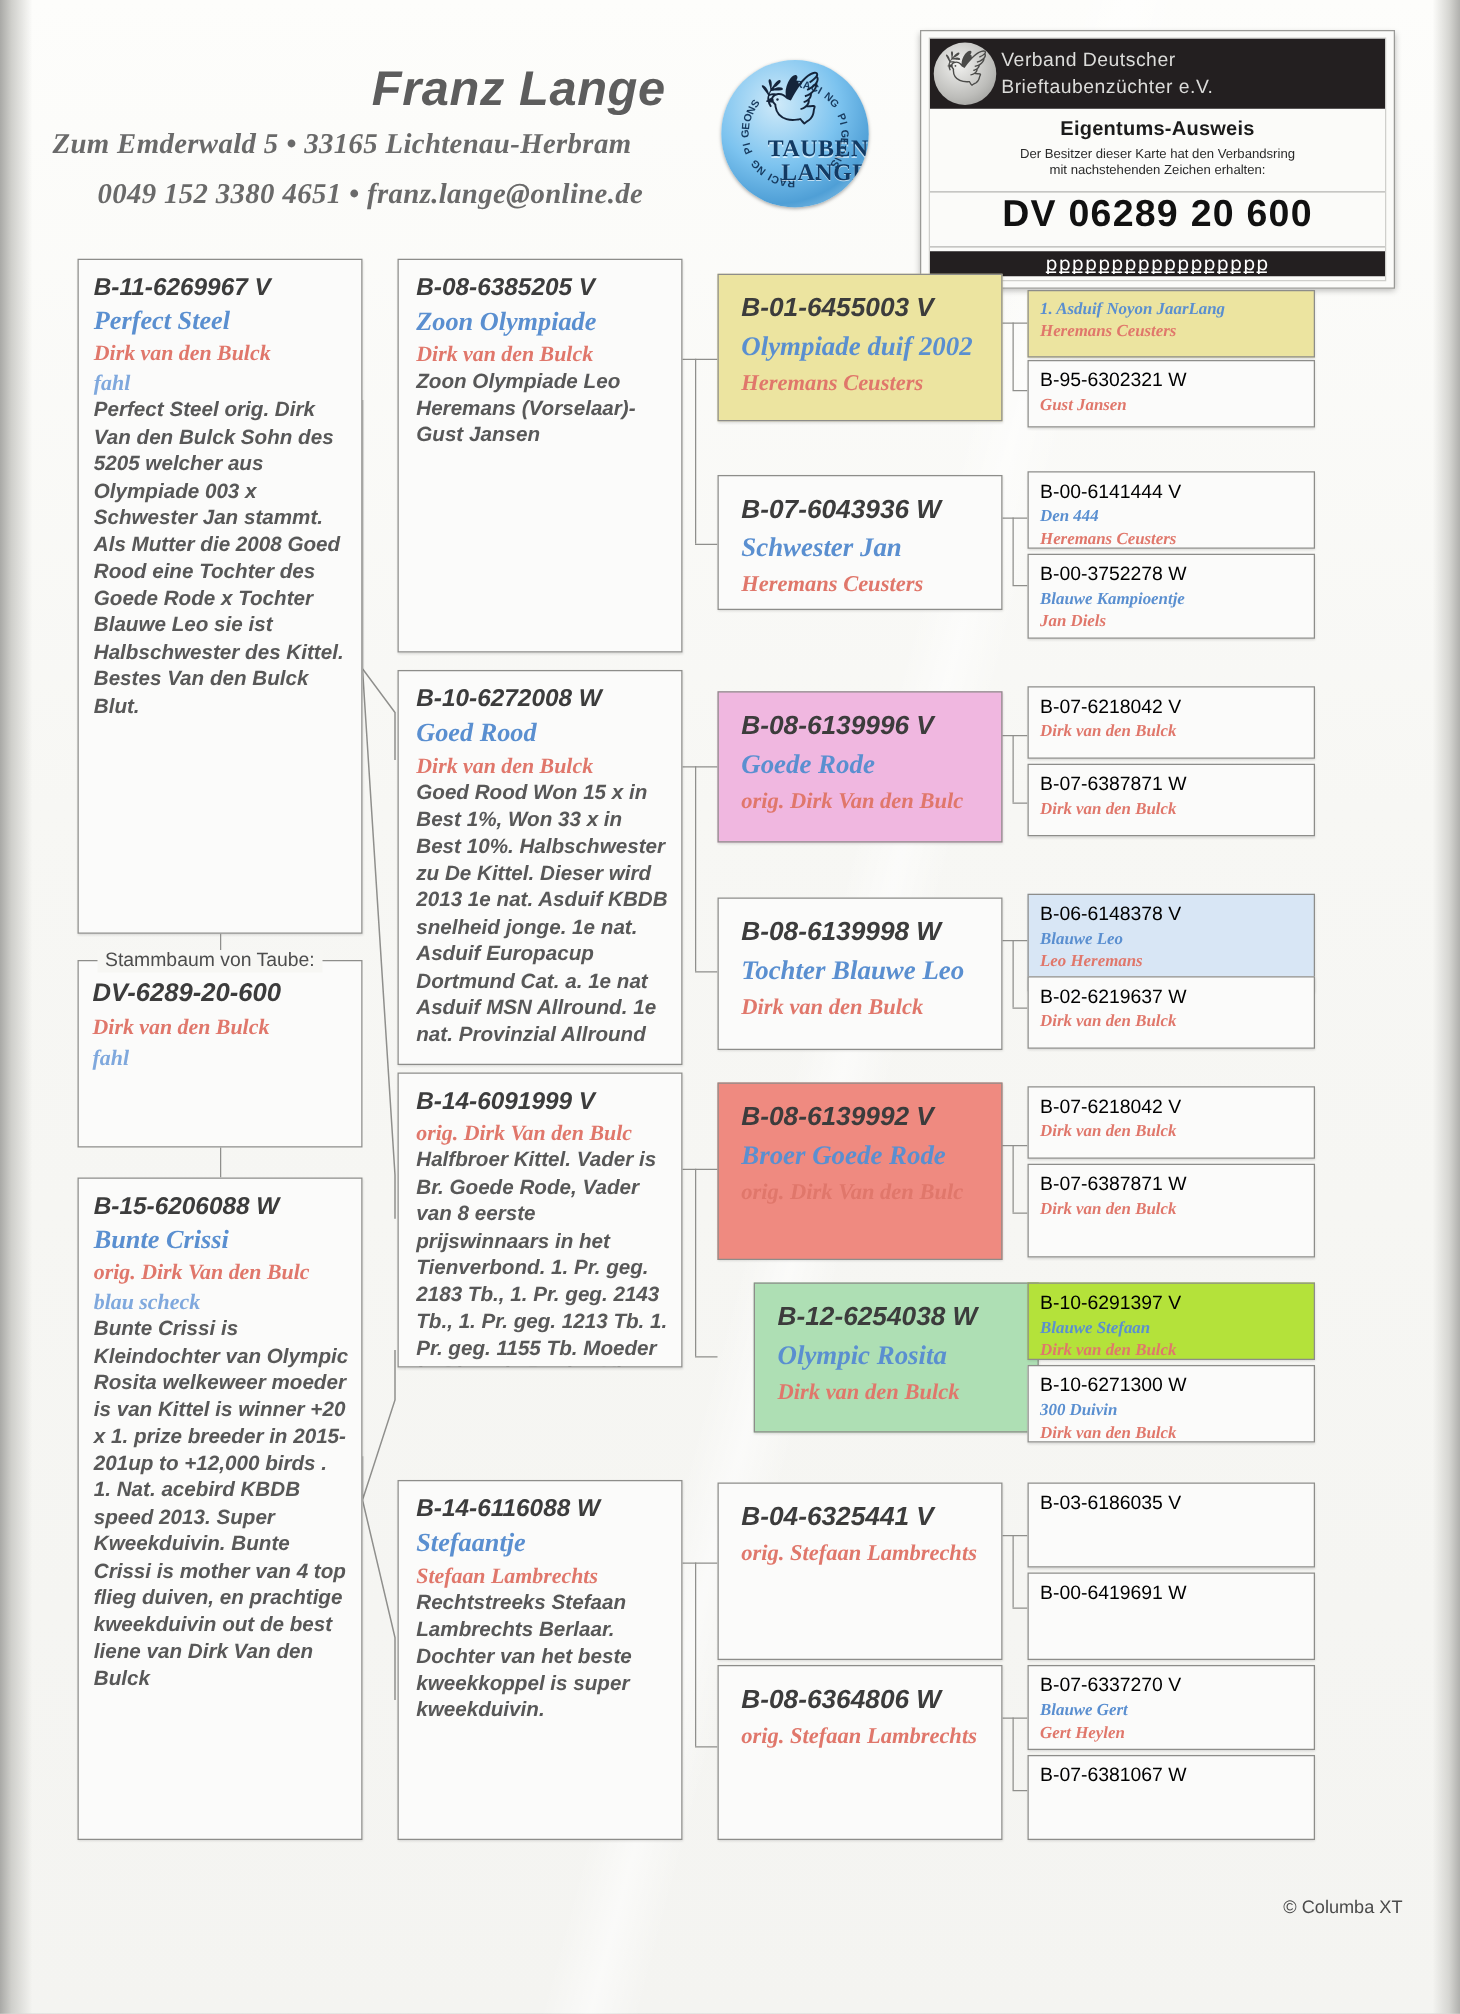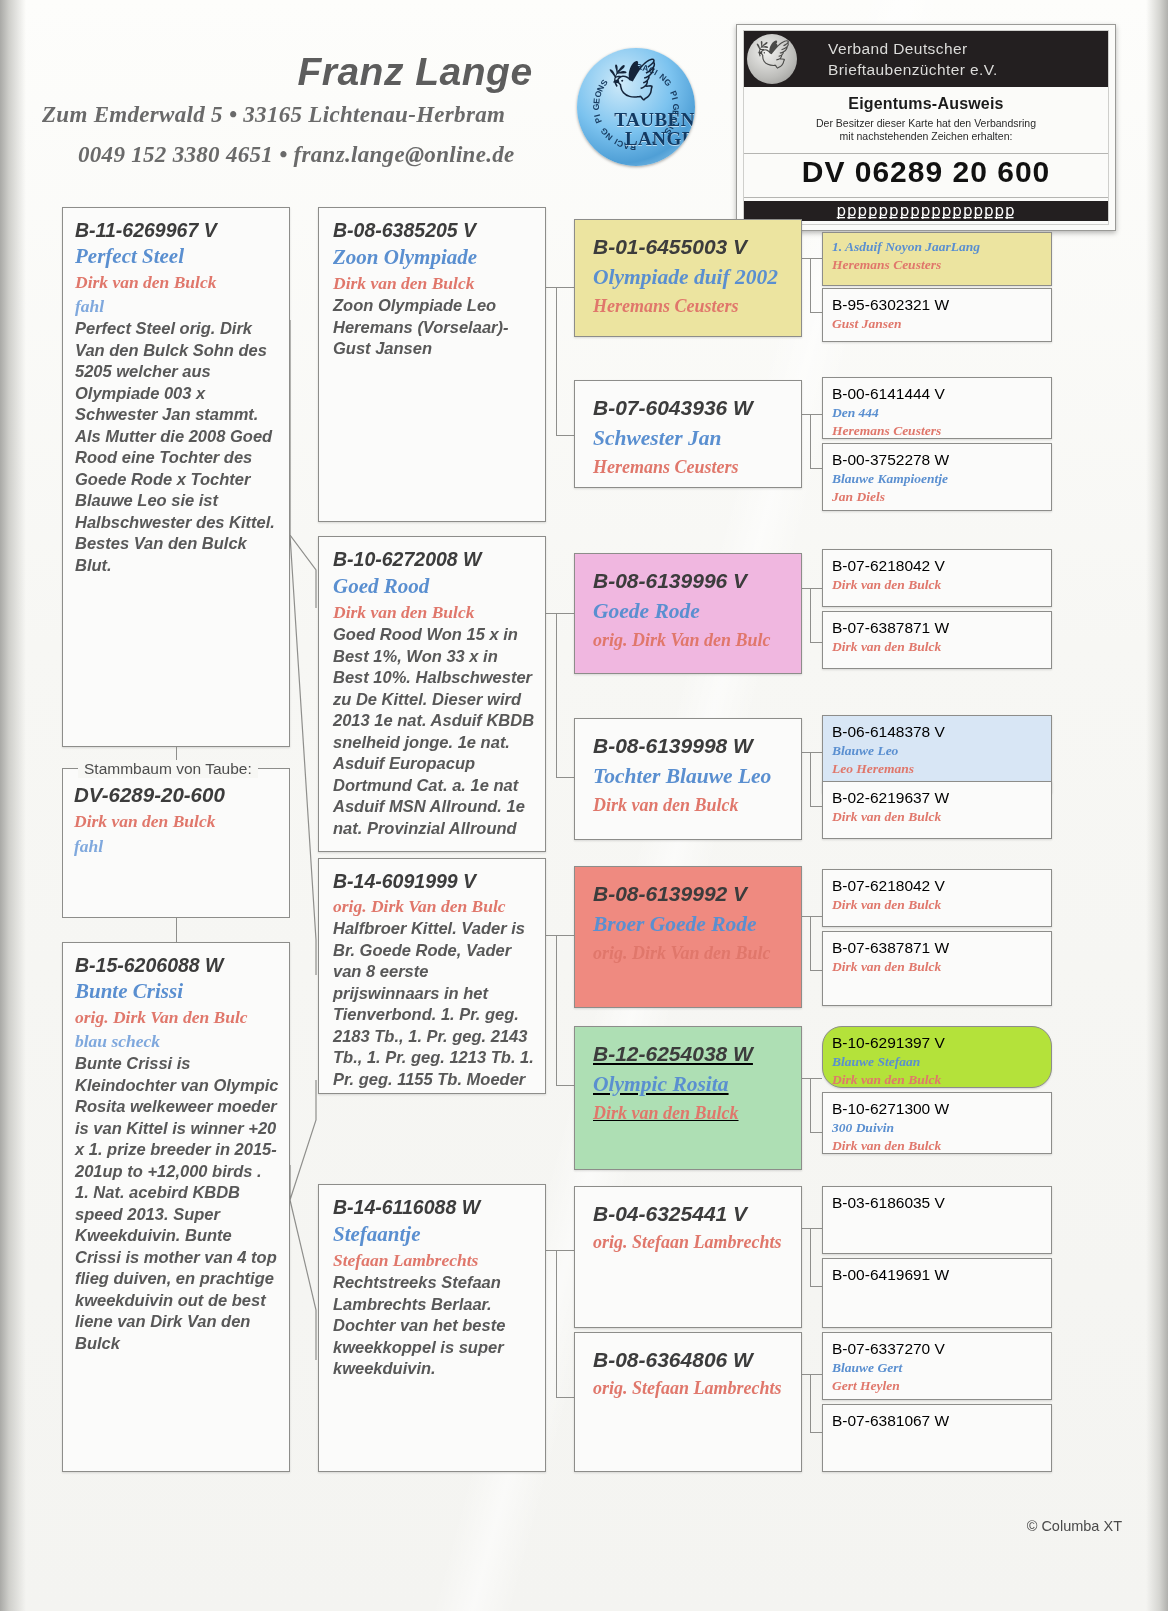--- a/index.html
+++ b/index.html
@@ -81,21 +81,21 @@
     position:absolute;left:7px;top:6px;right:7px;height:56px;background:#231f20;
     display:flex;align-items:center;
   }
   #card .emb{
     width:50px;height:50px;margin-left:3px;border-radius:50%;
     background:radial-gradient(circle at 40% 35%, #f2f2f0 0%, #bdbdba 60%, #8f8f8c 100%);
     position:relative;flex:0 0 auto;
   }
   #card .emb:after{content:"\1F54A";position:absolute;left:8px;top:4px;font-size:28px;color:#4b4b49;}
   #card .vtxt{
-    margin-left:31px;color:#dcdcda;font-size:15.5px;line-height:21px;letter-spacing:.4px;
+    margin-left:4px;color:#dcdcda;font-size:15.5px;line-height:21px;letter-spacing:.4px;
   }
   #card .eig{
     position:absolute;left:7px;top:70px;right:7px;text-align:center;
     font-weight:bold;font-size:16px;color:#1b1b1b;letter-spacing:.2px;
   }
   #card .sub{
     position:absolute;left:18px;top:92px;right:18px;text-align:center;
     font-size:10.5px;line-height:13px;color:#2a2a2a;
   }
   #card .hr{position:absolute;left:7px;top:128px;right:7px;border-top:1px solid #b5b5b2;}
@@ -412,21 +412,21 @@
       <div class="nm">Tochter Blauwe Leo</div>
       <div class="br">Dirk van den Bulck</div>
     </div>
 
     <div class="bx g2" style="left:574px;top:866px;height:142px;background:#ef8a80;">
       <div class="ring">B-08-6139992 V</div>
       <div class="nm">Broer Goede Rode</div>
       <div class="br">orig. Dirk Van den Bulc</div>
     </div>
 
-    <div class="bx g2" style="left:574px;top:1026px;height:144px;background:#aedfb4;text-decoration:underline;">
+    <div class="bx g2" style="left:603px;top:1026px;height:120px;background:#aedfb4;">
       <div class="ring">B-12-6254038 W</div>
       <div class="nm">Olympic Rosita</div>
       <div class="br">Dirk van den Bulck</div>
     </div>
 
     <div class="bx g2" style="left:574px;top:1186px;height:142px;">
       <div class="ring">B-04-6325441 V</div>
       <div class="br">orig. Stefaan Lambrechts</div>
     </div>
 
@@ -477,21 +477,21 @@
 
     <div class="bx g3" style="left:822px;top:869px;height:58px;">
       <div class="ring">B-07-6218042 V</div>
       <div class="br">Dirk van den Bulck</div>
     </div>
     <div class="bx g3" style="left:822px;top:931px;height:75px;">
       <div class="ring">B-07-6387871 W</div>
       <div class="br">Dirk van den Bulck</div>
     </div>
 
-    <div class="bx g3" style="left:822px;top:1026px;height:62px;background:#b4e23a;border-radius:20px;">
+    <div class="bx g3" style="left:822px;top:1026px;height:62px;background:#b4e23a;">
       <div class="ring">B-10-6291397 V</div>
       <div class="nm">Blauwe Stefaan</div>
       <div class="br">Dirk van den Bulck</div>
     </div>
     <div class="bx g3" style="left:822px;top:1092px;height:62px;">
       <div class="ring">B-10-6271300 W</div>
       <div class="nm">300 Duivin</div>
       <div class="br">Dirk van den Bulck</div>
     </div>
 

